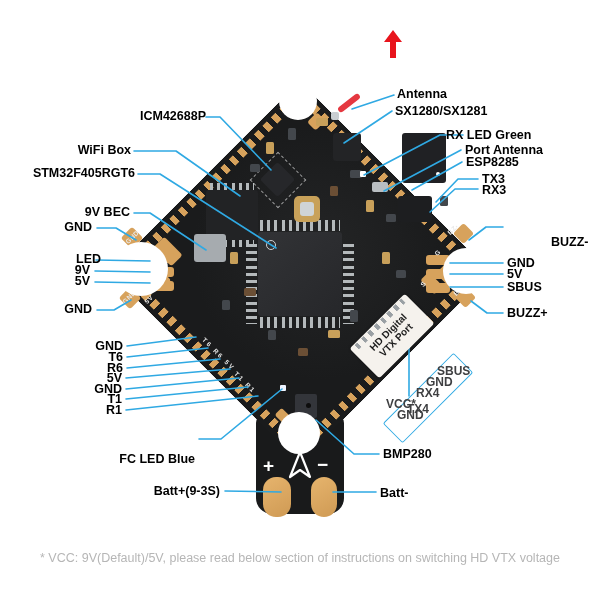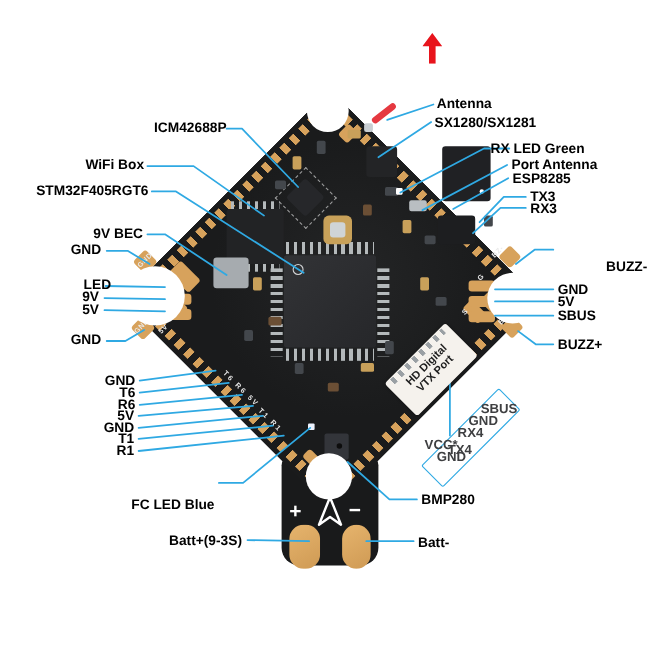--- a/index.html
+++ b/index.html
@@ -240,13 +240,14 @@
   <div class="lbl" style="left:482px;top:173px;">TX3</div>
   <div class="lbl" style="left:482px;top:184px;">RX3</div>
   <div class="lbl" style="left:507px;top:236px;margin-left:44px;">BUZZ-</div>
   <div class="lbl" style="left:507px;top:257px;">GND</div>
   <div class="lbl" style="left:507px;top:268px;">5V</div>
   <div class="lbl" style="left:507px;top:281px;">SBUS</div>
   <div class="lbl" style="left:507px;top:307px;">BUZZ+</div>
   <div class="lbl" style="left:383px;top:448px;">BMP280</div>
   <div class="lbl" style="left:380px;top:487px;">Batt-</div>
 
+  <div class="note">* VCC: 9V(Default)/5V, please read below section of instructions on switching HD VTX voltage</div>
 </div>
 
 </body></html>

